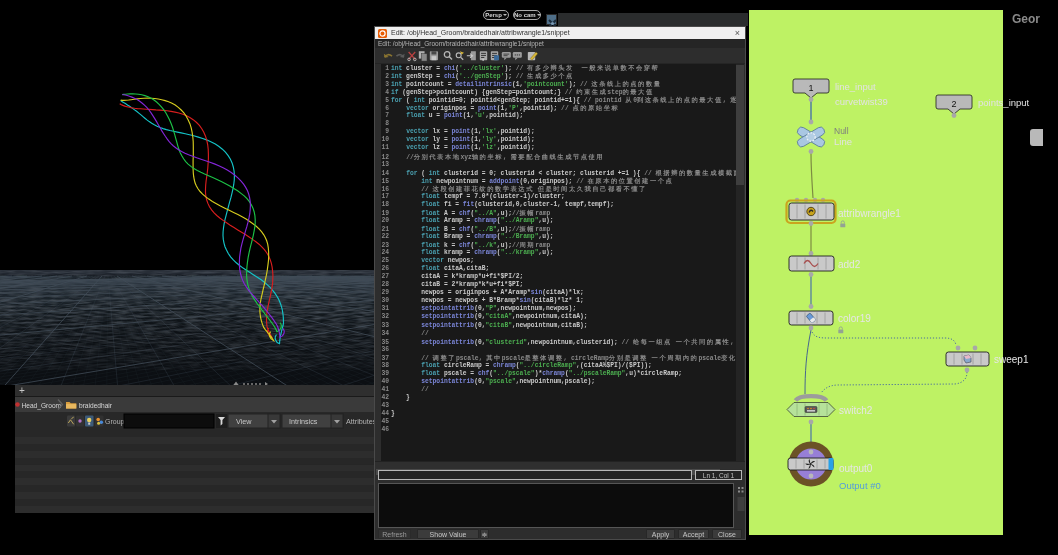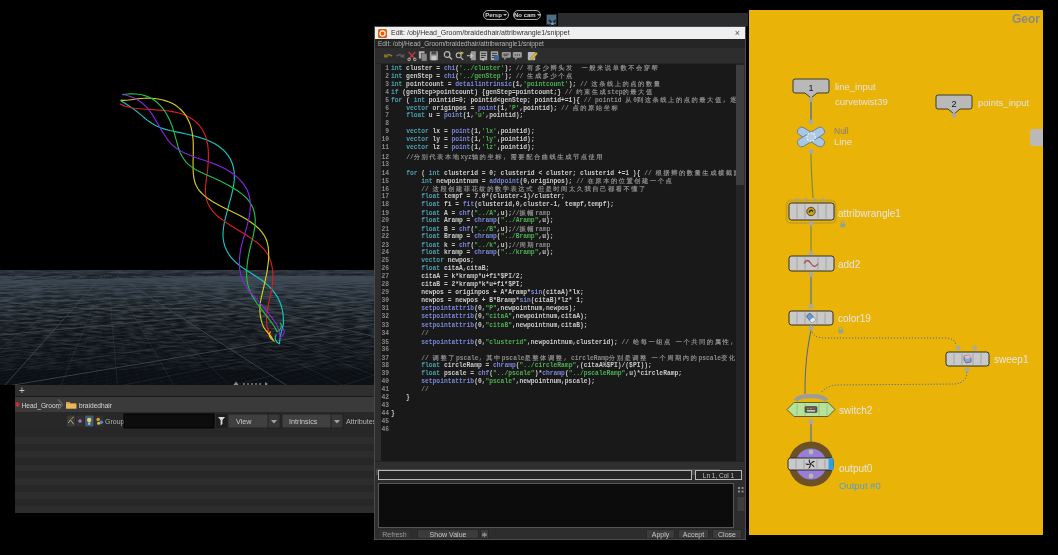--- a/index.html
+++ b/index.html
@@ -25,21 +25,21 @@
 .ct .s{color:#4cae50;font-style:normal}
 .ct .c{color:#8a8a8a;font-style:normal}
 #vsb{position:absolute;right:1px;top:37px;width:8px;height:397px;background:#242424}
 #vsbh{position:absolute;right:1px;top:38px;width:8px;height:120px;background:#3e3e3e}
 #hsb{position:absolute;left:0;top:434px;width:370px;height:8px;background:#2f2f2f;border-top:1px solid #222}
 #stat1{position:absolute;left:3px;top:443px;width:314px;height:10px;border:1px solid #b8b8b8;background:#242424}
 #stat2{position:absolute;left:320px;top:443px;width:47px;height:10px;border:1px solid #b8b8b8;background:#242424;color:#c0c0c0;font-size:6.5px;line-height:9px;text-align:center}
 #econs{position:absolute;left:3px;top:456px;width:356px;height:45px;background:#0c0c0c;border:1px solid #565656}
 #ebtns{position:absolute;left:0;top:502px;width:370px;height:12px}
 .btn{position:absolute;height:10px;background:#3b3b3b;border:1px solid #272727;border-radius:1px;color:#c6c6c6;font-size:7px;line-height:9px;text-align:center}
-#net{position:absolute;left:749px;top:10px;width:294px;height:525px;background:#eab308}
+#net{position:absolute;left:749px;top:10px;width:254px;height:525px;background:#bef264}
 .nsvg{position:absolute;left:0;top:0}
 </style></head>
 <body>
 <svg id="vp" width="378" height="379">
  <defs>
       <clipPath id="fl">
         <rect x="0" y="0" width="378" height="377"></rect>
       </clipPath>
       <linearGradient id="fg" x1="0" y1="262" x2="0" y2="372" gradientUnits="userSpaceOnUse">
         <stop offset="0" stop-color="#999"></stop>

